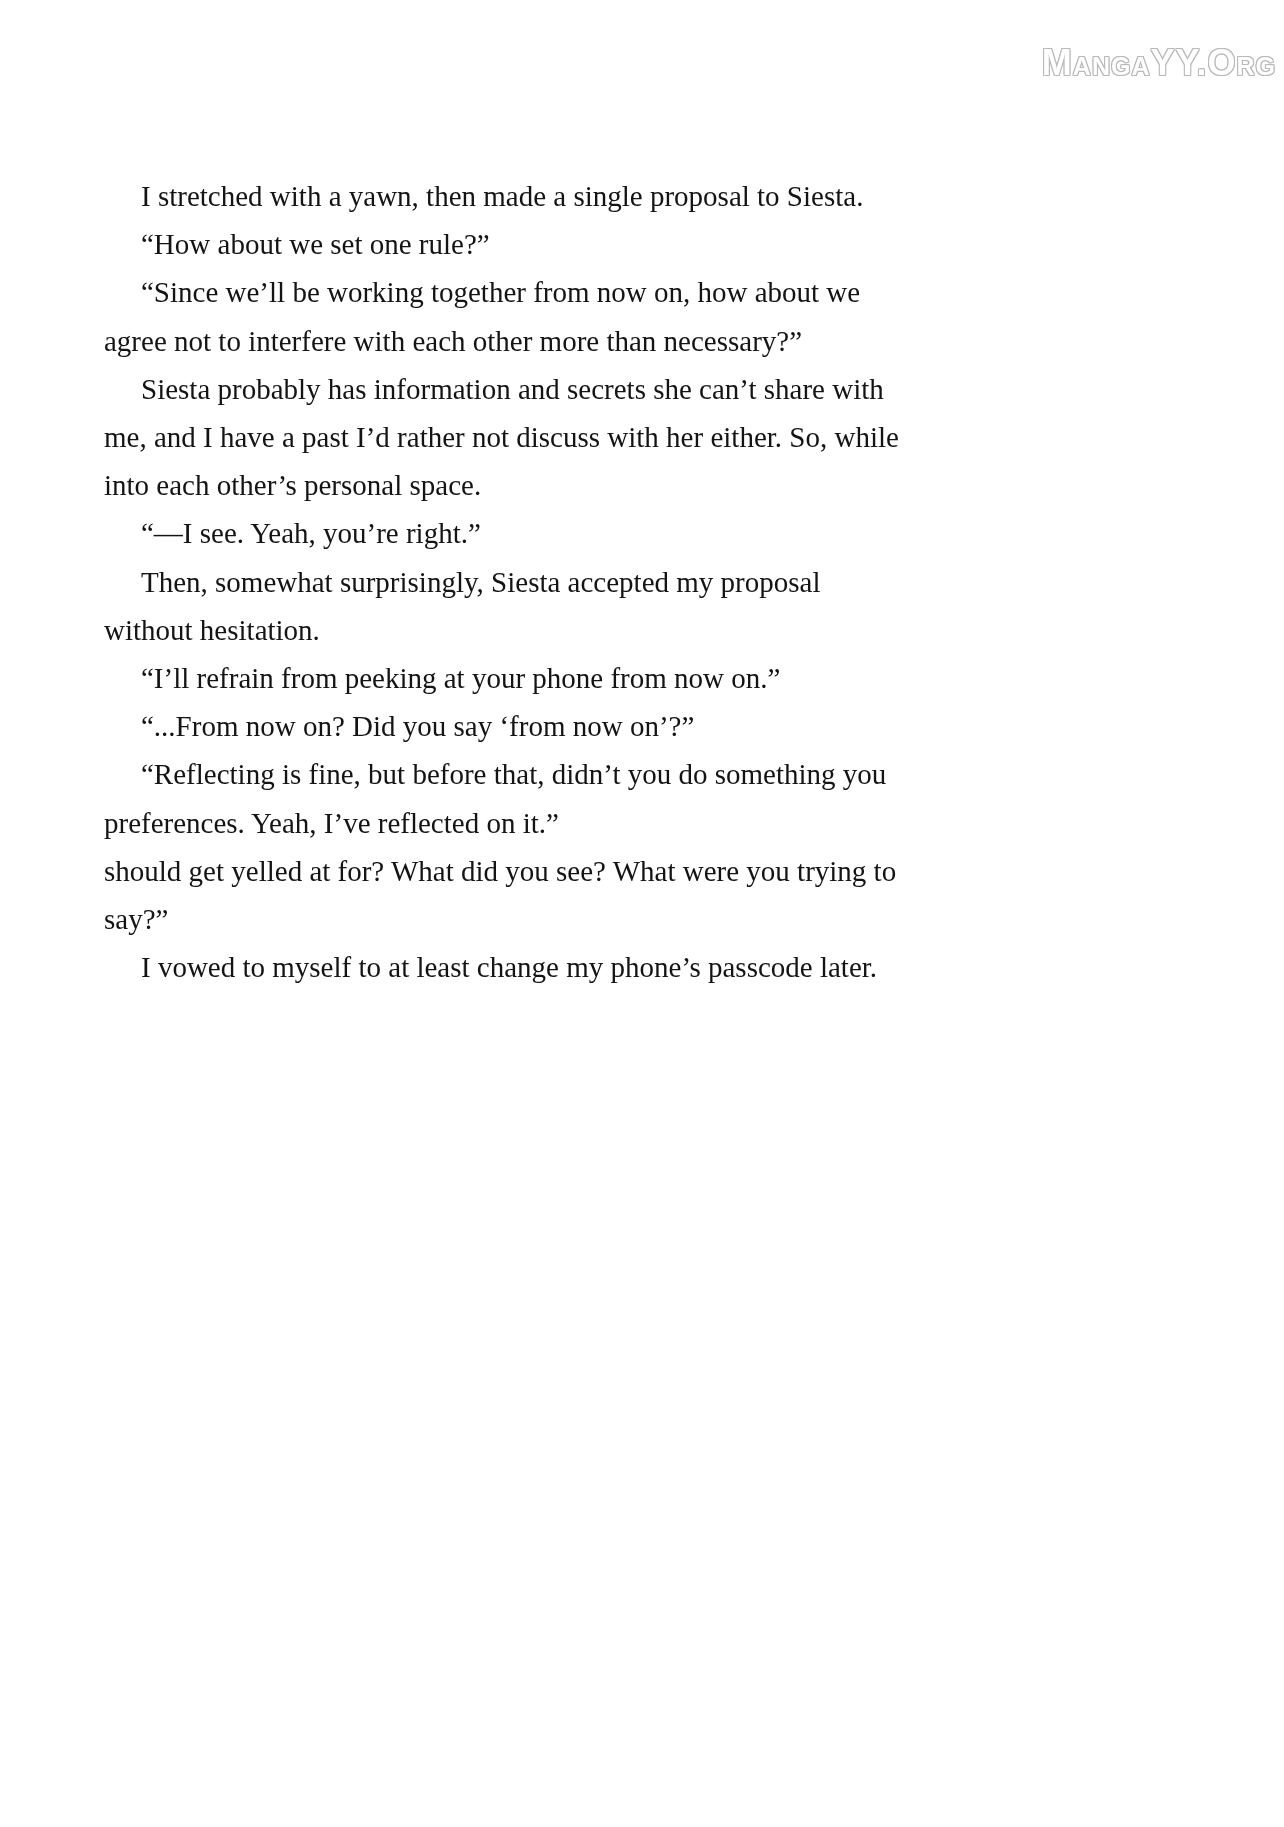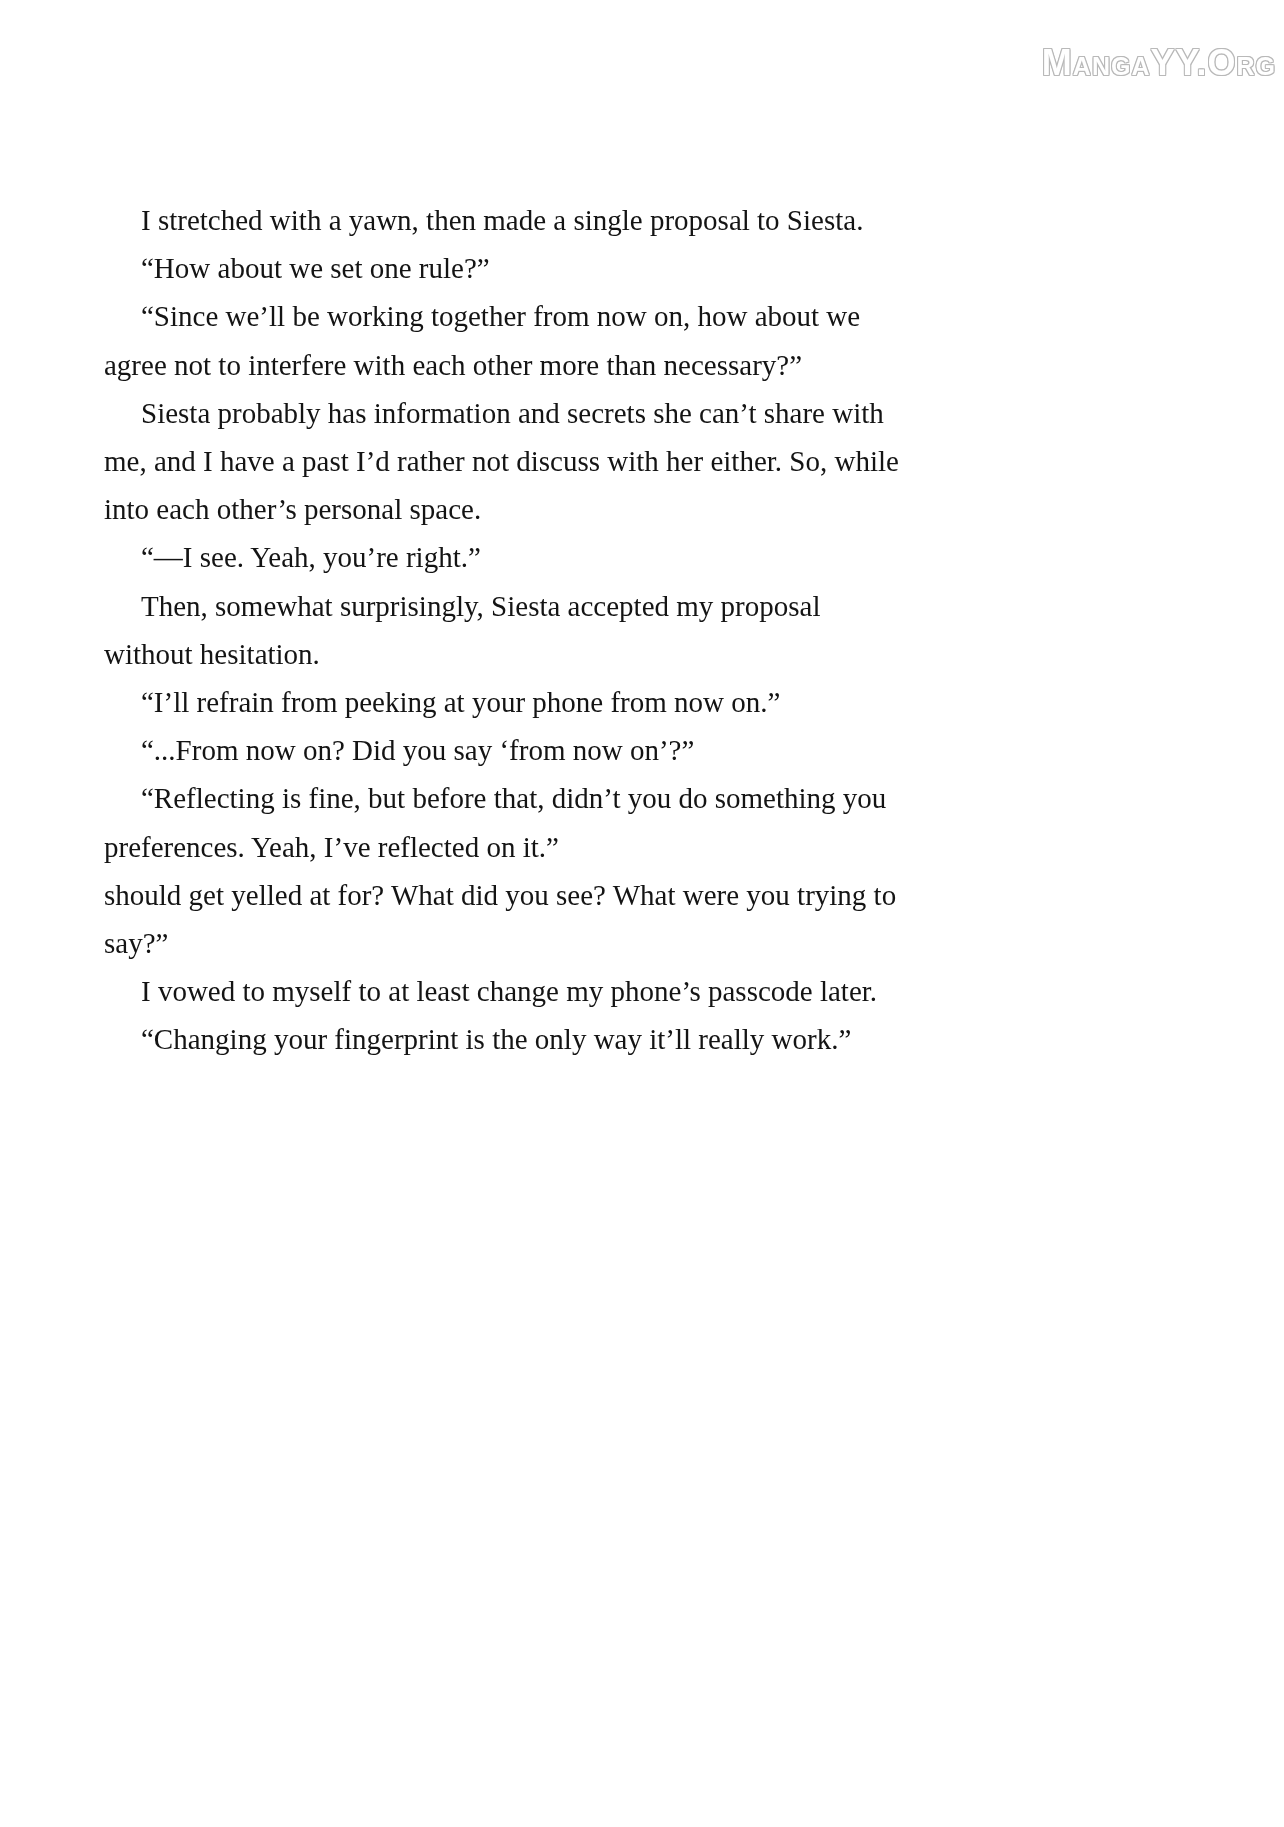--- a/index.html
+++ b/index.html
@@ -33,21 +33,20 @@
   }
   .text-block {
     position: absolute;
     left: 104px;
     top: 172px;
     width: 920px;
     font-size: 29px;
     line-height: 48.2px;
     color: #141414;
     text-rendering: optimizeLegibility;
-    margin-top: 24px;
   }
   .line {
     white-space: pre;
   }
   .line.indent {
     padding-left: 37px;
   }
 </style>
 </head>
 <body>
@@ -66,15 +65,14 @@
       <div class="line indent">“—I see. Yeah, you’re right.”</div>
       <div class="line indent">Then, somewhat surprisingly, Siesta accepted my proposal</div>
       <div class="line">without hesitation.</div>
       <div class="line indent">“I’ll refrain from peeking at your phone from now on.”</div>
       <div class="line indent">“...From now on? Did you say ‘from now on’?”</div>
       <div class="line indent">“Reflecting is fine, but before that, didn’t you do something you</div>
       <div class="line">preferences. Yeah, I’ve reflected on it.”</div>
       <div class="line">should get yelled at for? What did you see? What were you trying to</div>
       <div class="line">say?”</div>
       <div class="line indent">I vowed to myself to at least change my phone’s passcode later.</div>
-      <div class="line indent">“Changing your fingerprint is the only way it’ll really work.”</div>
     </div>
 </div>
 
 </body></html>

